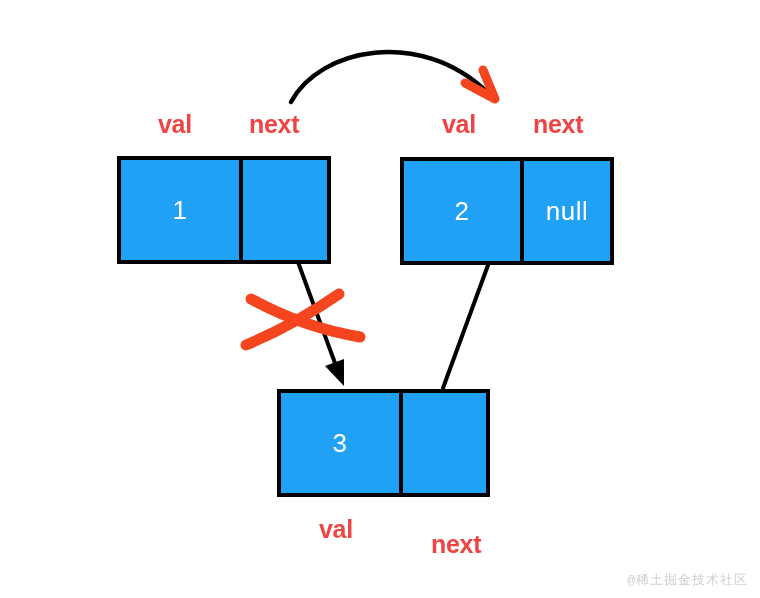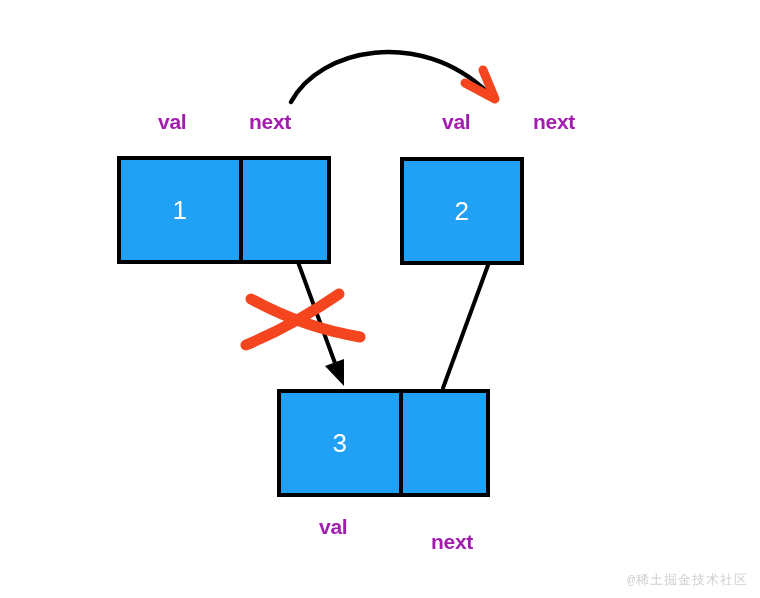--- a/index.html
+++ b/index.html
@@ -40,22 +40,22 @@
     font-weight: 400;
     letter-spacing: 0.5px;
   }
   .cell.val-cell { }
   .cell.next-cell { margin-left: -4px; }
 
   .field-label {
     position: absolute;
     font-family: "Liberation Sans", sans-serif;
     font-weight: bold;
-    font-size: 21px;
-    color: #a21caf;
+    font-size: 25px;
+    color: #ef4444;
     white-space: nowrap;
     letter-spacing: -0.3px;
   }
 
   
   #node1 { left: 117px; top: 156px; }
   #node1 .val-cell  { width: 126px; height: 108px; }
   #node1 .next-cell { width: 92px;  height: 108px; }
 
   #node2 { left: 400px; top: 157px; }
@@ -114,20 +114,21 @@
 
 <div class="node" id="node1">
   <div class="cell val-cell">1</div>
   <div class="cell next-cell"></div>
 </div>
 <div class="field-label" id="n1-val-label">val</div>
 <div class="field-label" id="n1-next-label">next</div>
 
 <div class="node" id="node2">
   <div class="cell val-cell">2</div>
+  <div class="cell next-cell">null</div>
 </div>
 <div class="field-label" id="n2-val-label">val</div>
 <div class="field-label" id="n2-next-label">next</div>
 
 <div class="node" id="node3">
   <div class="cell val-cell">3</div>
   <div class="cell next-cell"></div>
 </div>
 <div class="field-label" id="n3-val-label">val</div>
 <div class="field-label" id="n3-next-label">next</div>

